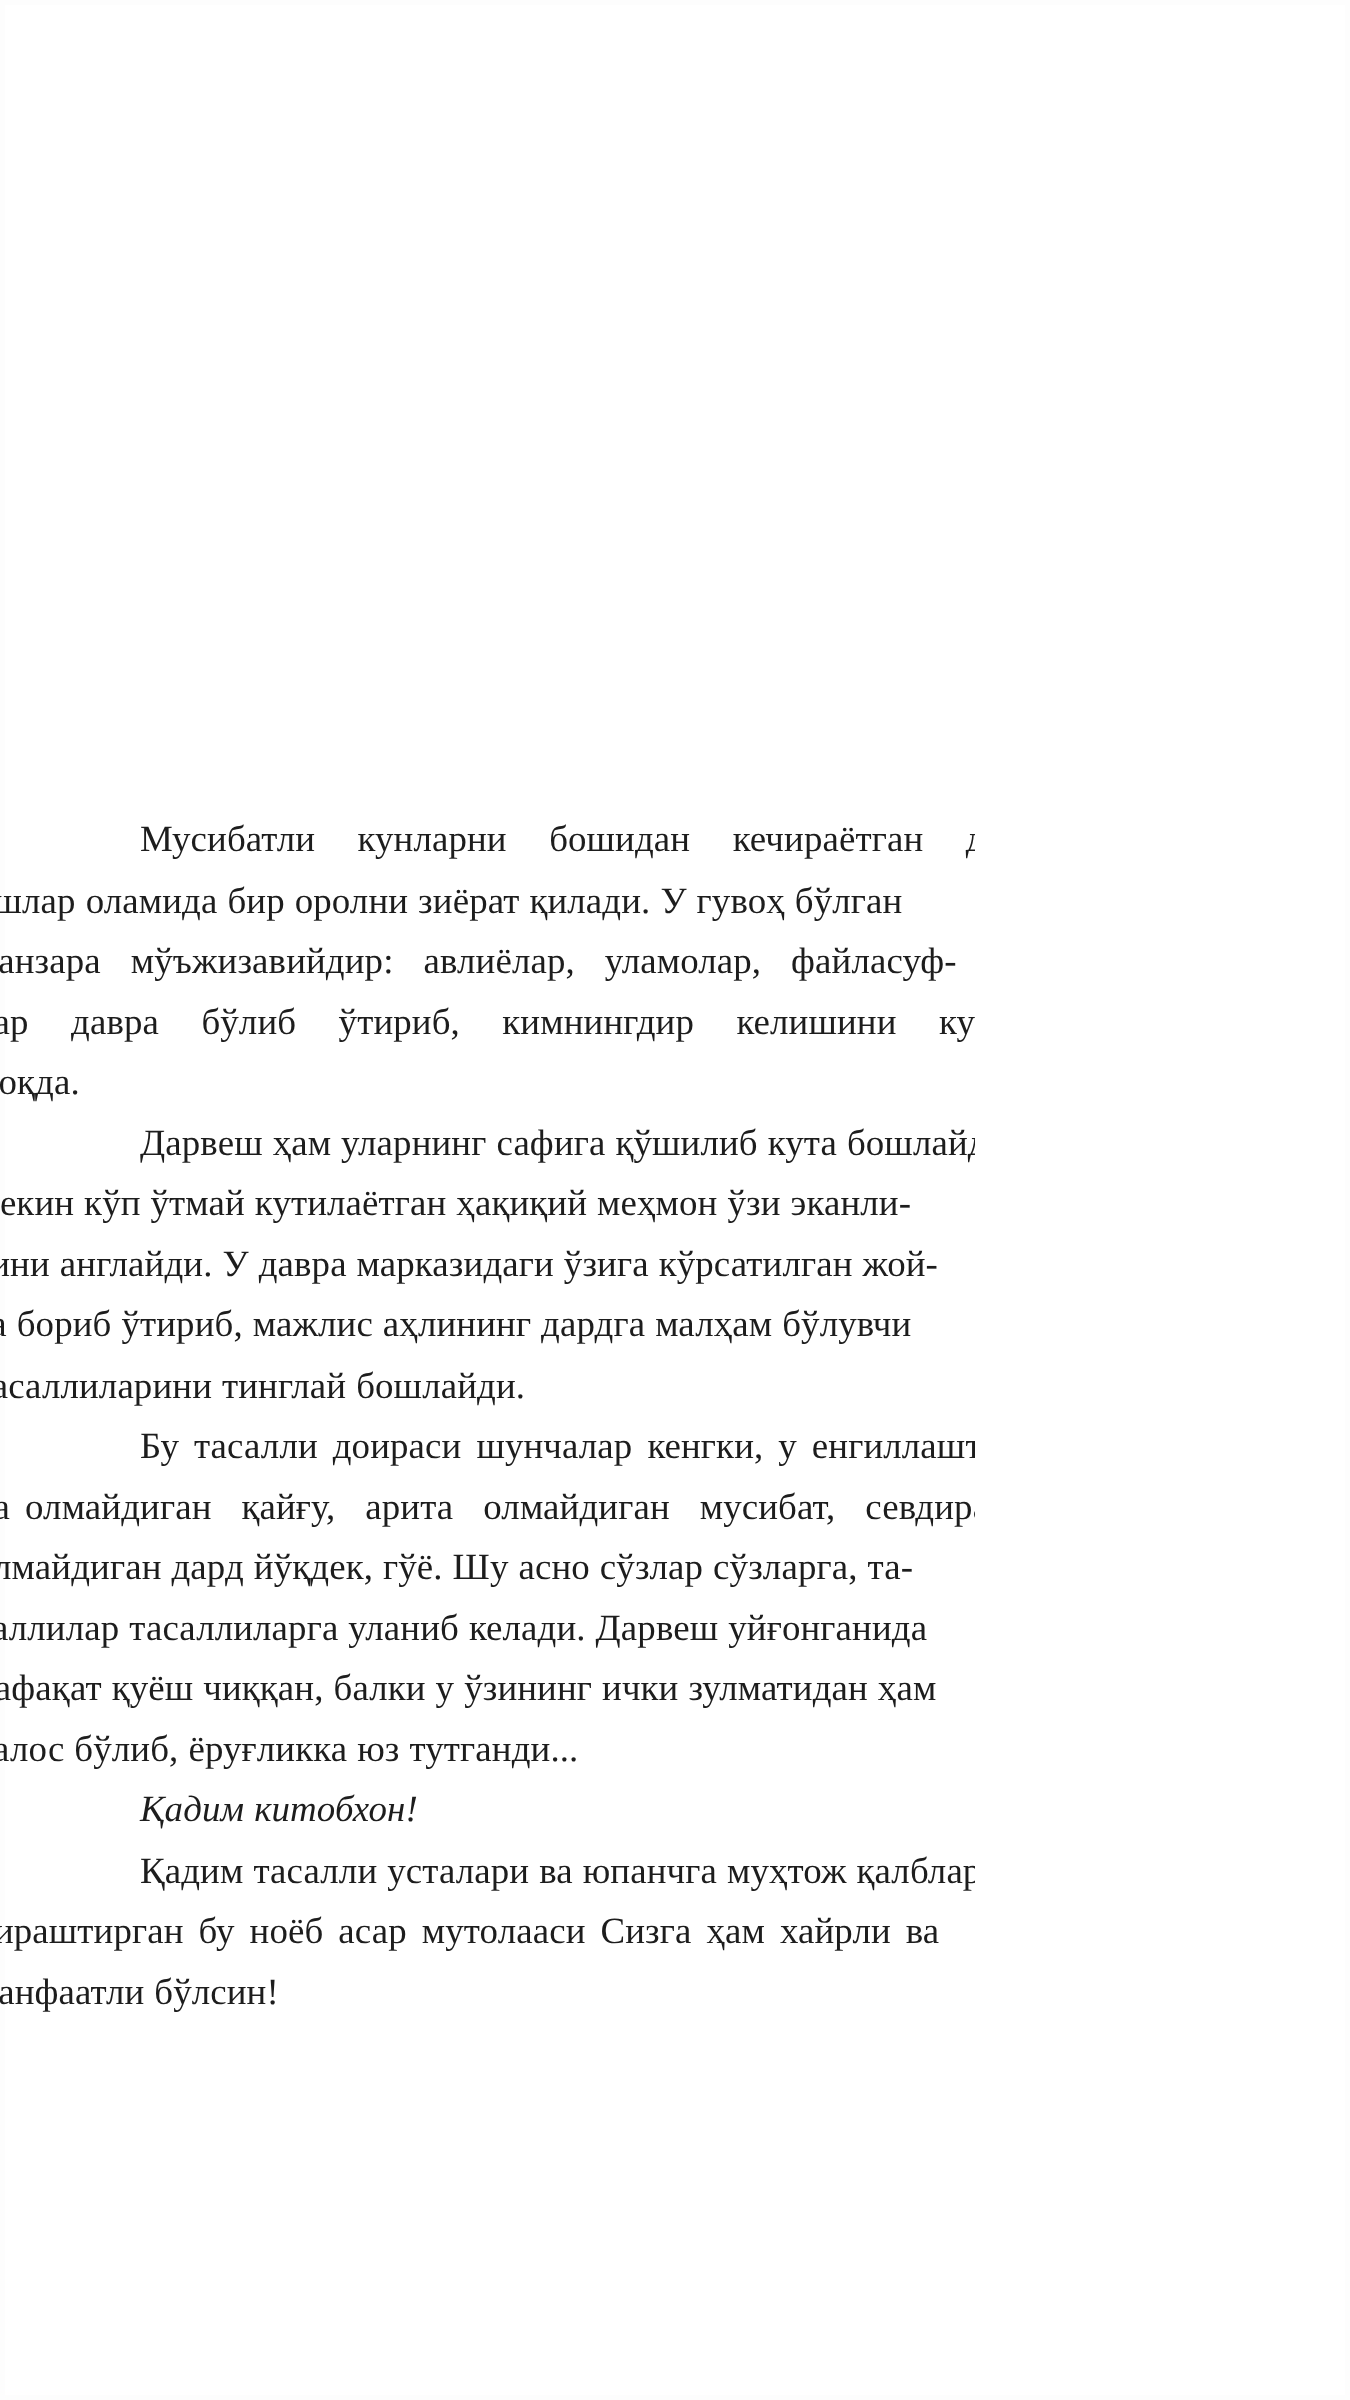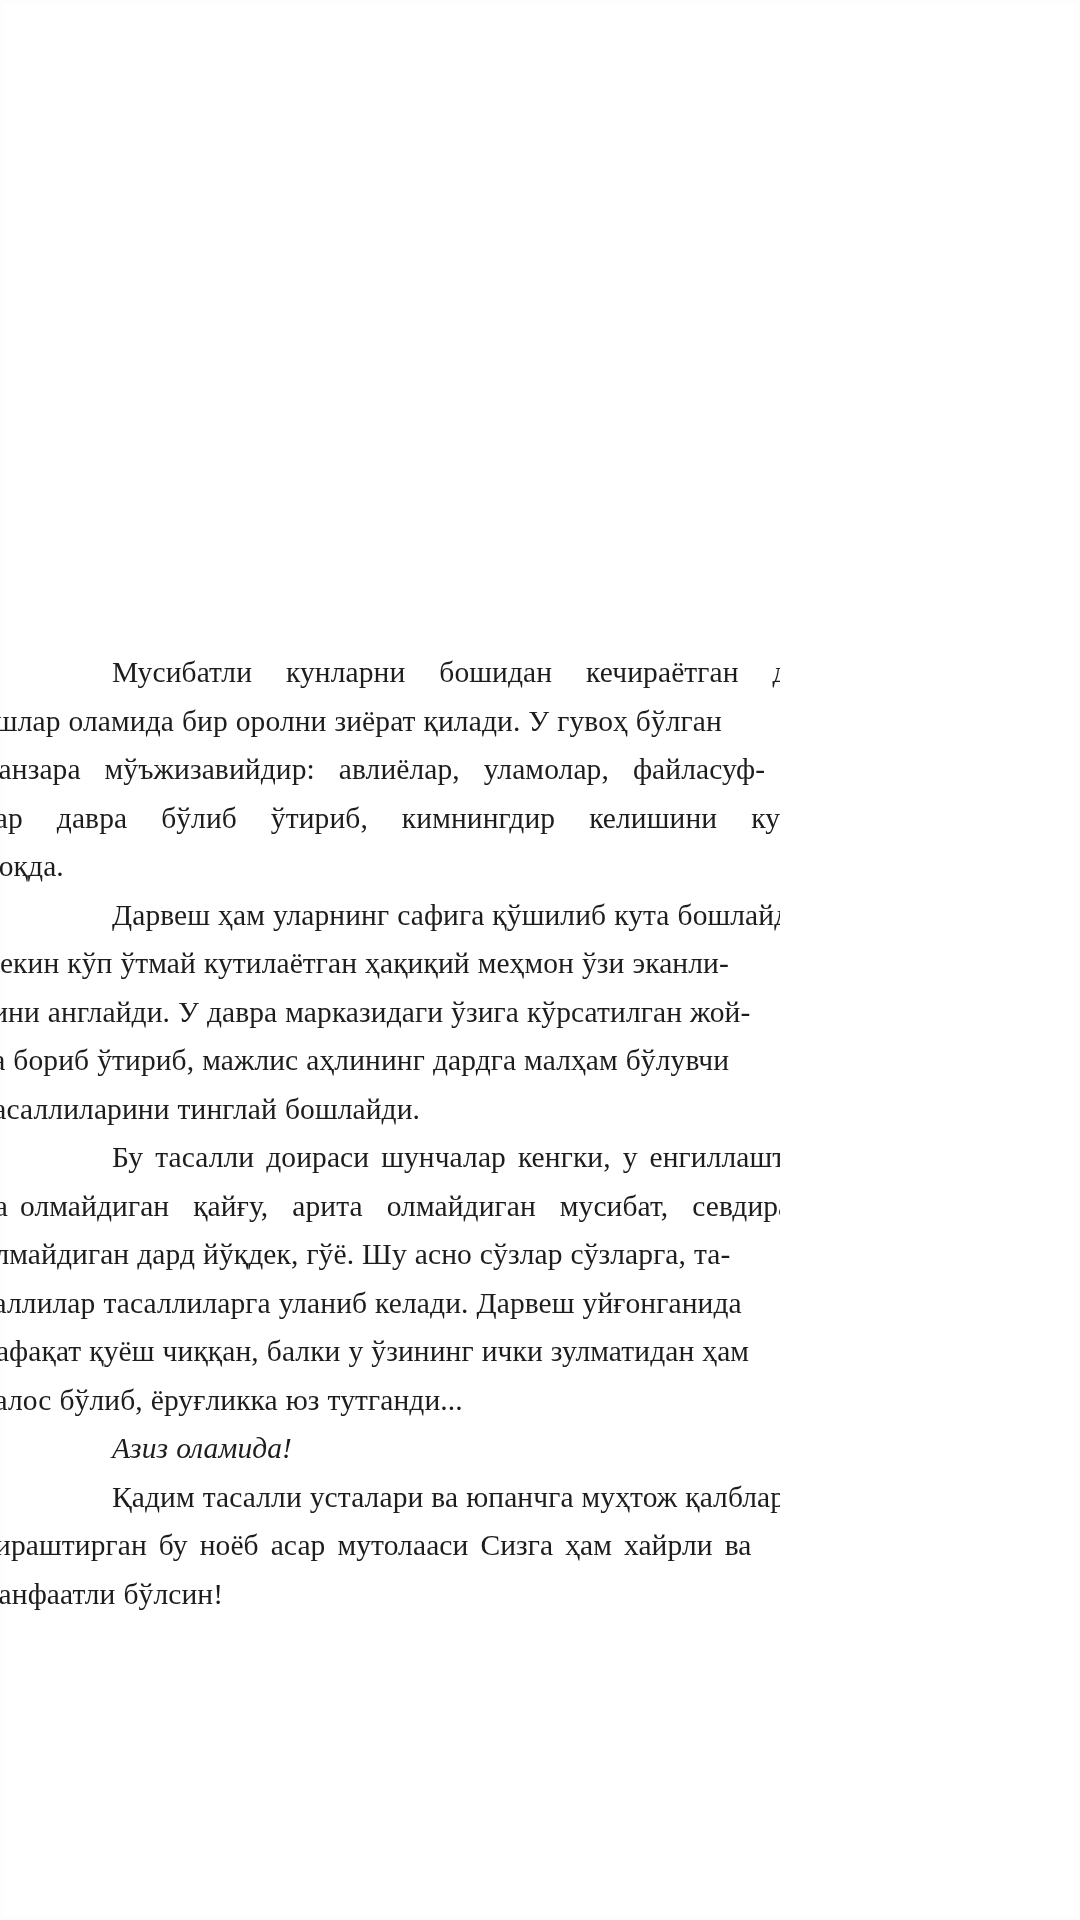--- a/index.html
+++ b/index.html
@@ -111,21 +111,21 @@
       </div>
       <div class="para">
         <span class="line indent just-mid">Бу тасалли доираси шунчалар кенгки, у енгиллашти-</span>
         <span class="line clip just-mid">ра олмайдиган  қайғу,  арита  олмайдиган  мусибат,  севдира</span>
         <span class="line clip just-tight">олмайдиган дард йўқдек, гўё. Шу асно сўзлар сўзларга, та-</span>
         <span class="line clip just-tight">саллилар тасаллиларга уланиб келади. Дарвеш уйғонганида</span>
         <span class="line clip just-tight">нафақат қуёш чиққан, балки у ўзининг ички зулматидан ҳам</span>
         <span class="line clip just-tight">халос бўлиб, ёруғликка юз тутганди...</span>
       </div>
       <div class="para">
-        <span class="line indent italic just-tight">Азиз оламида!</span>
+        <span class="line indent italic just-tight">Қадим китобхон!</span>
       </div>
       <div class="para">
         <span class="line indent just-tight">Қадим тасалли усталари ва юпанчга муҳтож қалбларни</span>
         <span class="line clip just-mid">бираштирган бу ноёб асар мутолааси Сизга ҳам хайрли ва</span>
         <span class="line clip just-tight">манфаатли бўлсин!</span>
       </div>
     </div>
 
 </div>
 

